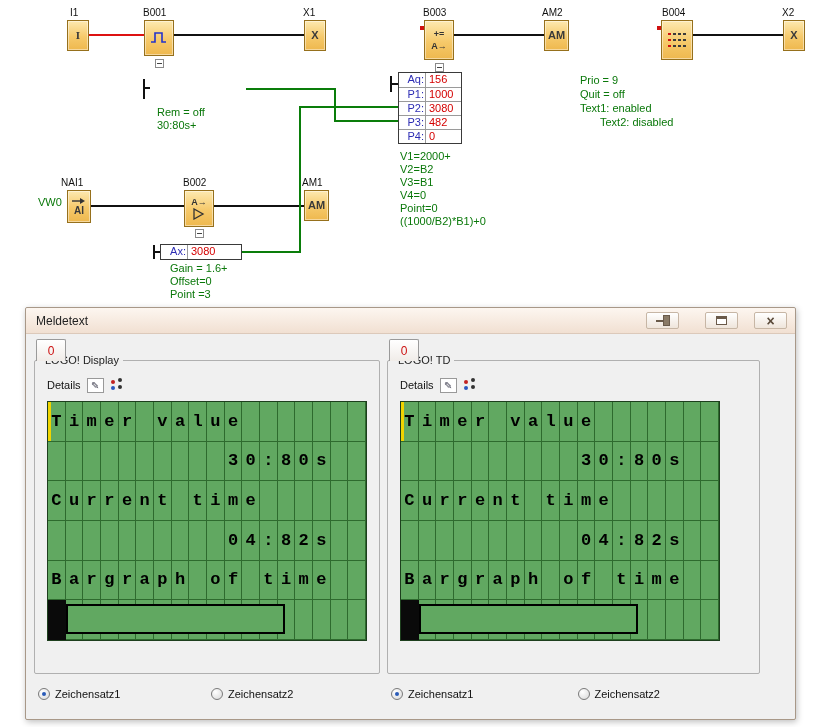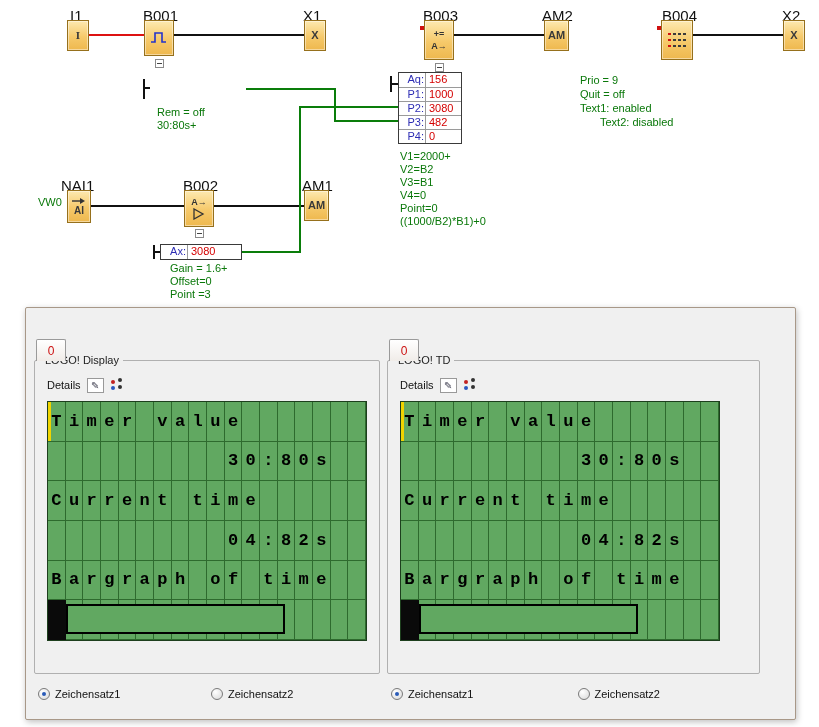--- a/index.html
+++ b/index.html
@@ -1,20 +1,20 @@
 <!DOCTYPE html>
 <html><head>
 <meta charset="utf-8">
 <style>
   *{margin:0;padding:0;box-sizing:border-box}
   html,body{width:819px;height:727px;background:#fff;font-family:"Liberation Sans",sans-serif;overflow:hidden;position:relative}
 
   
   #diagram{position:absolute;left:0;top:0;width:819px;height:306px;background:#fff}
-  .blk-label{position:absolute;font-size:15px;color:#111;white-space:nowrap}
+  .blk-label{position:absolute;font-size:10px;color:#111;white-space:nowrap}
   .block{position:absolute;background:linear-gradient(180deg,#fde9b0 0%,#f6c96a 55%,#eeb84e 100%);
          border:1px solid #96701c;box-shadow:inset 0 0 0 1px rgba(255,255,255,.45);
          display:flex;flex-direction:column;align-items:center;justify-content:center;gap:1px;color:#222}
   .sym{font-size:11px;font-weight:bold;color:#3a3a3a;line-height:1.05}
   .sym-small{font-size:9px;font-weight:bold;color:#333;line-height:1.15}
   .wire{position:absolute;background:#111}
   .wire.red{background:#dd1111}
   .wire.green{background:#0a7d0a}
   .parambox{position:absolute;background:#fff;border:1px solid #3a3a3a;font-size:11px;line-height:13px}
   .prow{display:flex;border-top:1px solid #9a9a9a;height:14px}
@@ -214,20 +214,34 @@
         <span class="pk">Ax:</span>
         <span class="pv">3080</span>
       </div>
   </div>
   <div class="note" style="left:170px;top:262px">Gain = 1.6+</div>
   <div class="note" style="left:170px;top:275px">Offset=0</div>
   <div class="note" style="left:170px;top:288px">Point =3</div>
 </div>
 
 <div id="dialog">
+  <div class="titlebar">
+    <span>Meldetext</span>
+    <div class="tb-buttons">
+      <div class="tbtn pin">
+          <span class="pin-i"></span>
+        </div>
+      <div class="tbtn restore">
+          <span class="rst-i"></span>
+        </div>
+      <div class="tbtn close">
+          <span class="cls-i">×</span>
+        </div>
+    </div>
+  </div>
 
   <div class="dlg-body">
 
     <div class="panel left">
       <div class="tab">
         <span>0</span>
       </div>
       <div class="groupbox">
         <span class="gb-legend">LOGO! Display</span>
         <div class="details-row">

